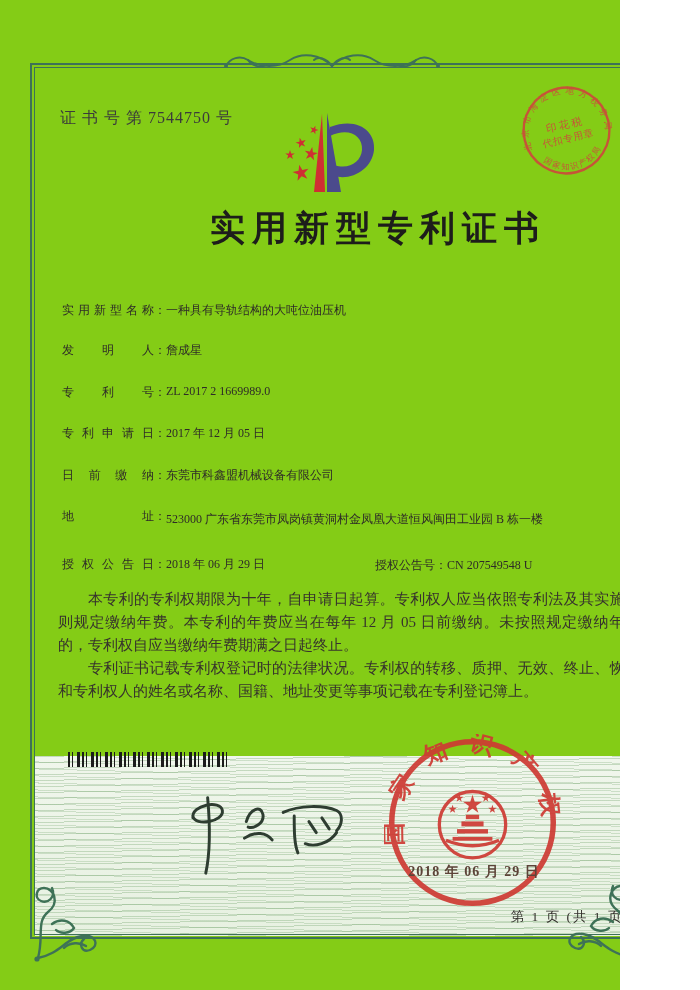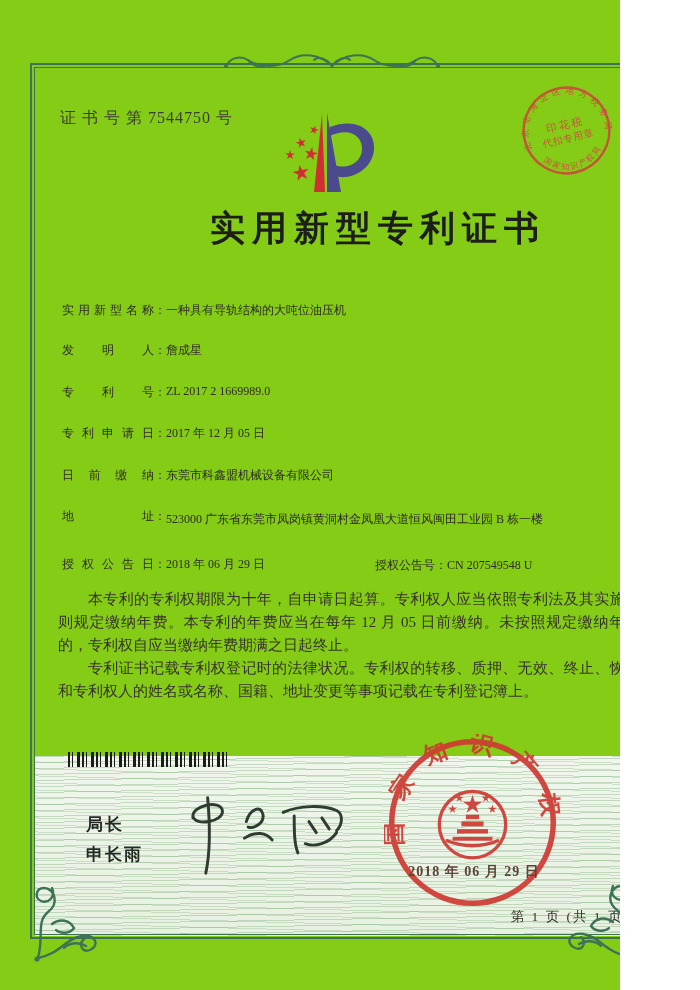--- a/index.html
+++ b/index.html
@@ -117,24 +117,20 @@
   </div>
 
   <div class="paras">
     <p>本专利的专利权期限为十年，自申请日起算。专利权人应当依照专利法及其实施细则规定缴纳年费。本专利的年费应当在每年 12 月 05 日前缴纳。未按照规定缴纳年费的，专利权自应当缴纳年费期满之日起终止。</p>
     <p>专利证书记载专利权登记时的法律状况。专利权的转移、质押、无效、终止、恢复和专利权人的姓名或名称、国籍、地址变更等事项记载在专利登记簿上。</p>
   </div>
 
   <div class="waves"></div>
   <div class="barcode"></div>
 
-  <div class="issuer">
-    <div>局长</div>
-    <div>申长雨</div>
-  </div>
 
   <svg class="signature" viewBox="0 0 190 95">
     <g fill="none" stroke="#2e3d31" stroke-width="3.2" stroke-linecap="round">
       <path d="M14,30 C12,16 44,10 46,22 C48,34 16,40 14,28"></path>
       <path d="M30,8 C32,30 34,62 28,90"></path>
       <path d="M72,34 C76,20 88,16 90,26 C92,36 80,42 74,40"></path>
       <path d="M70,52 C82,44 94,46 100,54"></path>
       <path d="M112,24 C130,16 156,16 170,22 C178,26 176,38 170,44"></path>
       <path d="M124,28 C124,44 124,58 128,68"></path>
       <path d="M140,34 L148,46"></path>

